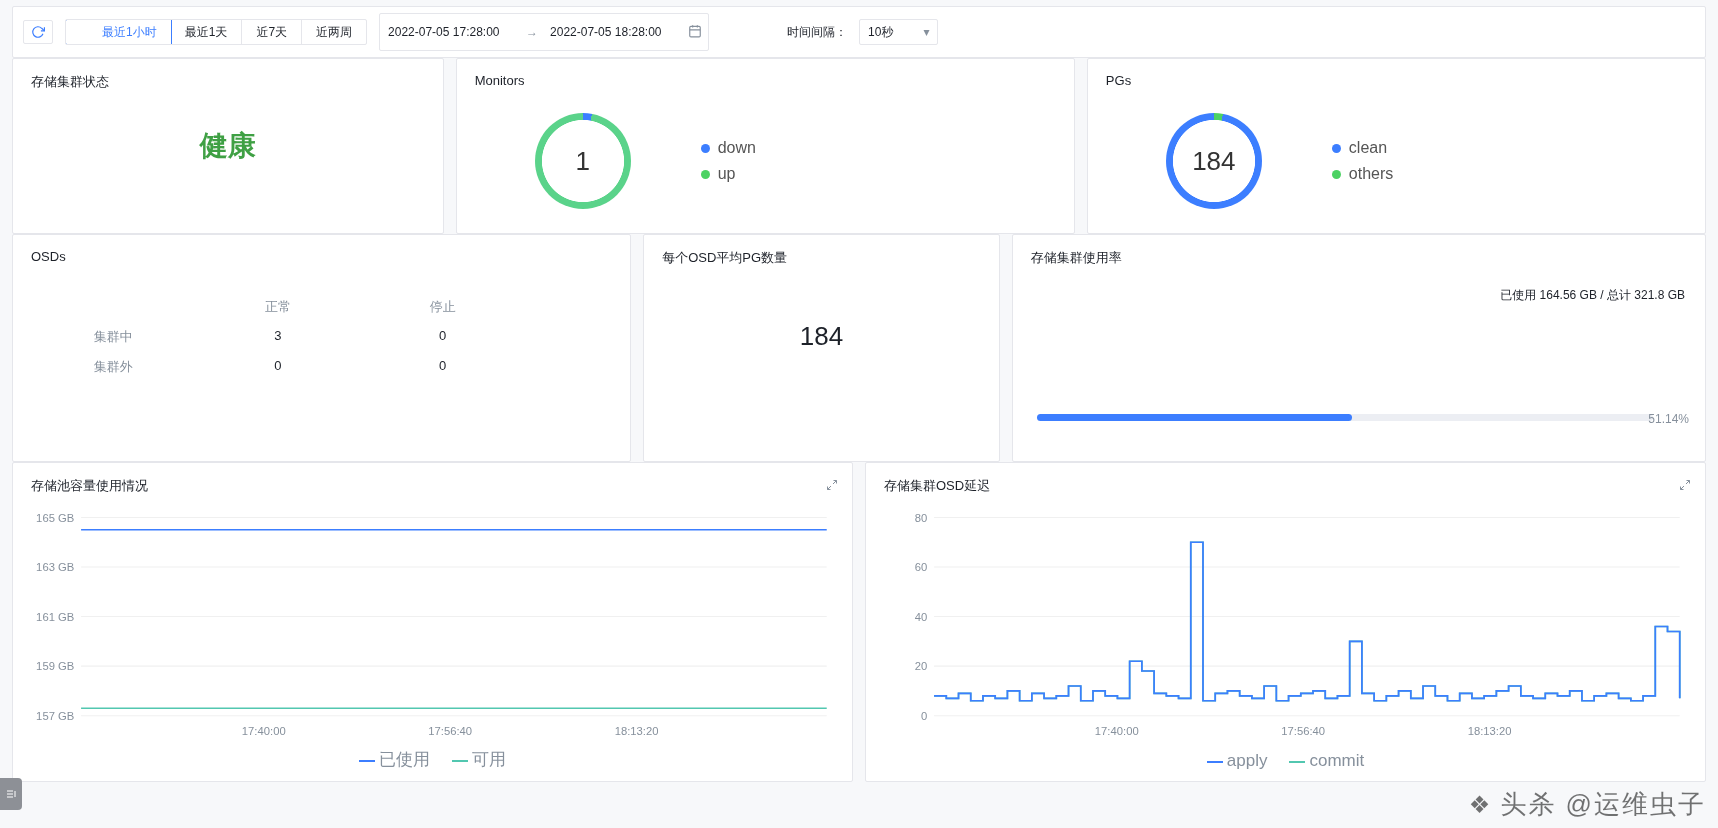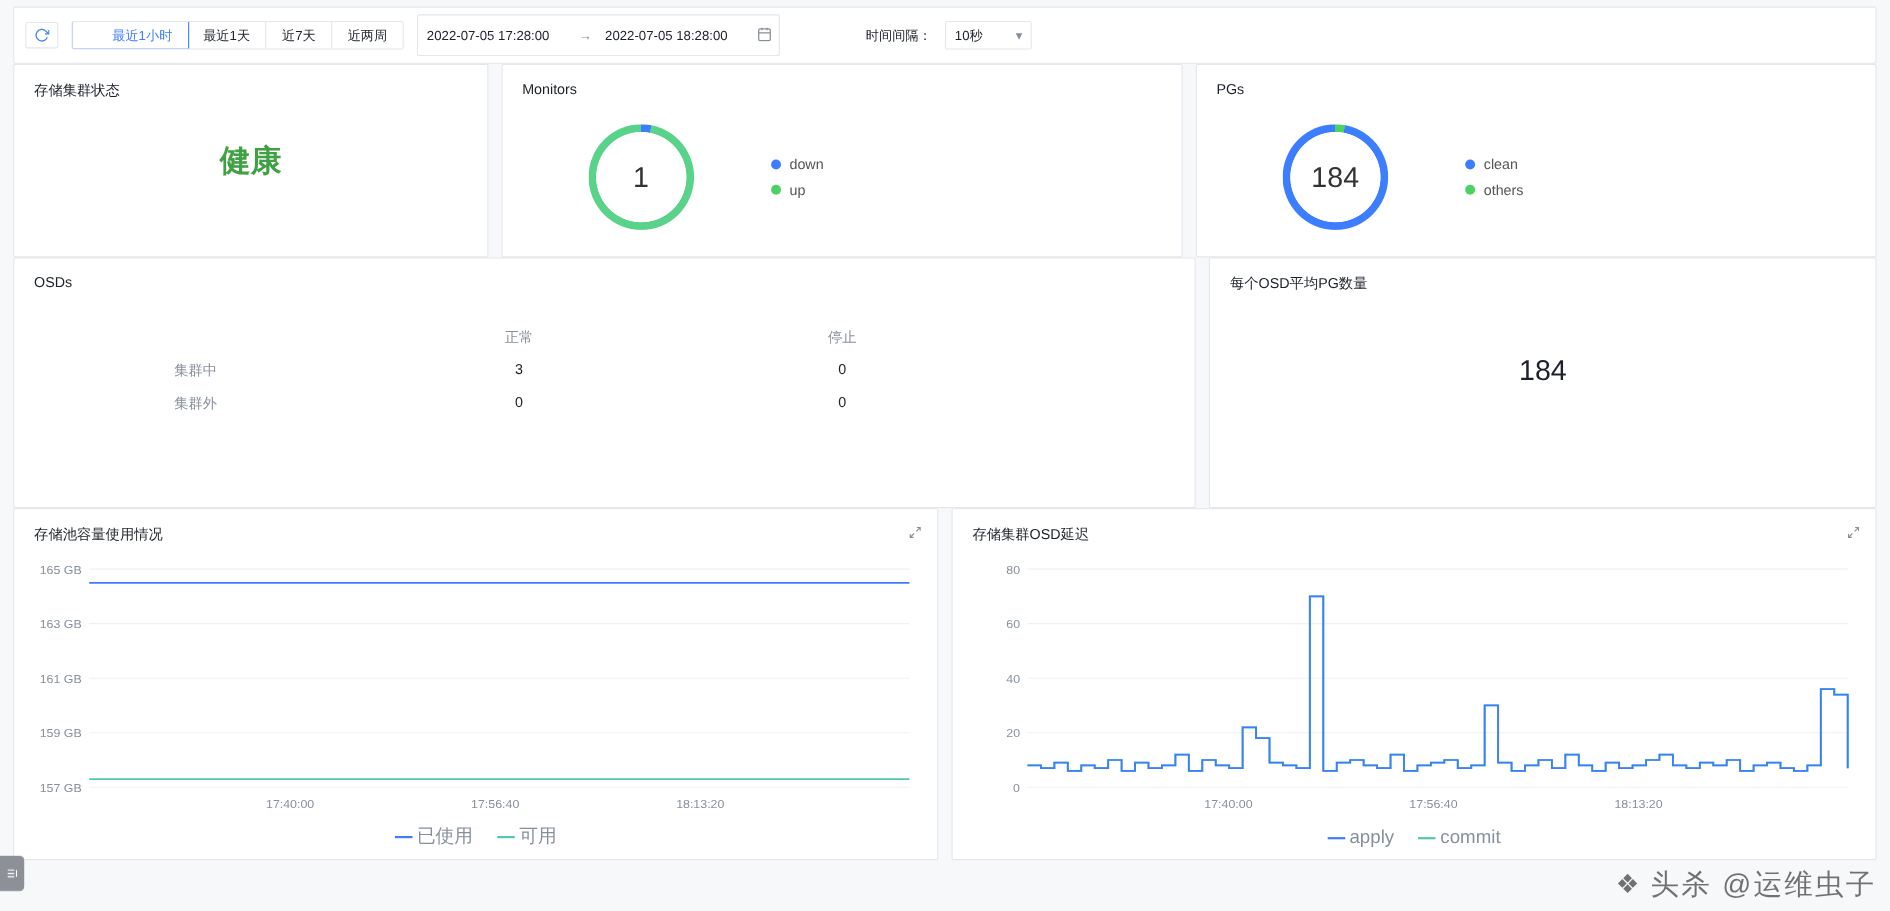--- a/index.html
+++ b/index.html
@@ -34,21 +34,21 @@
   .card{background:var(--card);border:1px solid var(--border);border-radius:2px;padding:14px 18px;flex:1;min-width:0;}
   .card .title{font-size:13px;font-weight:500;color:var(--text);}
   
   .r1 .card{height:176px;position:relative;}
   .health-big{color:#3fa044;font-weight:700;font-size:28px;position:absolute;left:50%;top:50%;transform:translate(-50%,-50%);}
   .donut-wrap{display:flex;align-items:center;gap:70px;height:100%;padding-left:60px;}
   .donut{width:96px;height:96px;border-radius:50%;display:flex;align-items:center;justify-content:center;font-size:26px;color:#333;}
   .donut.green-ring{background:radial-gradient(circle, #fff 60%, transparent 61%), conic-gradient(var(--blue) 0 3%, #5ad38a 3% 100%);}
   .donut.blue-ring{background:radial-gradient(circle, #fff 60%, transparent 61%), conic-gradient(var(--green) 0 3%, var(--blue) 3% 100%);}
   .legend{display:flex;flex-direction:column;gap:8px;}
-  .legend .item{display:flex;align-items:center;gap:8px;font-size:13px;color:#555;}
+  .legend .item{display:flex;align-items:center;gap:8px;font-size:16px;color:#555;}
   .dot{width:9px;height:9px;border-radius:50%;display:inline-block;}
   .dot.blue{background:var(--blue);} .dot.green{background:var(--green);}
   
   .r2 .card{height:228px;position:relative;}
   .osd-table{display:grid;grid-template-columns:1fr 1fr 1fr;text-align:center;font-size:13px;padding-top:28px;width:85%;}
   .osd-table .head{color:var(--muted);}
   .osd-table .cell{padding:6px 0;}
   .big-num{font-size:26px;text-align:center;padding-top:54px;}
   .usage-text{position:absolute;right:20px;top:52px;font-size:12px;color:var(--text);}
   .progress{position:absolute;bottom:40px;left:24px;right:52px;height:7px;background:#eceef3;border-radius:4px;}
@@ -155,20 +155,28 @@
         <div class="cell">3</div>
         <div class="cell">0</div>
         <div class="cell head" style="text-align:center">集群外</div>
         <div class="cell">0</div>
         <div class="cell">0</div>
       </div>
     </div>
     <div class="card" style="flex:0.85">
       <div class="title">每个OSD平均PG数量</div>
       <div class="big-num">184</div>
+    </div>
+    <div class="card" style="flex:1.75">
+      <div class="title">存储集群使用率</div>
+      <div class="usage-text">已使用 164.56 GB / 总计 321.8 GB</div>
+      <div class="progress">
+          <div id="usage-bar" style="width: 51.14%;"></div>
+        </div>
+      <div class="pct">51.14%</div>
     </div>
   </div>
 
   <div class="row r3">
     <div class="card">
       <div class="title">存储池容量使用情况</div>
       <span class="expand">
         <svg width="12" height="12" viewBox="0 0 24 24" fill="none" stroke="currentColor" stroke-width="2">
             <path d="M15 3h6v6M9 21H3v-6M21 3l-7 7M3 21l7-7"></path>
           </svg>

